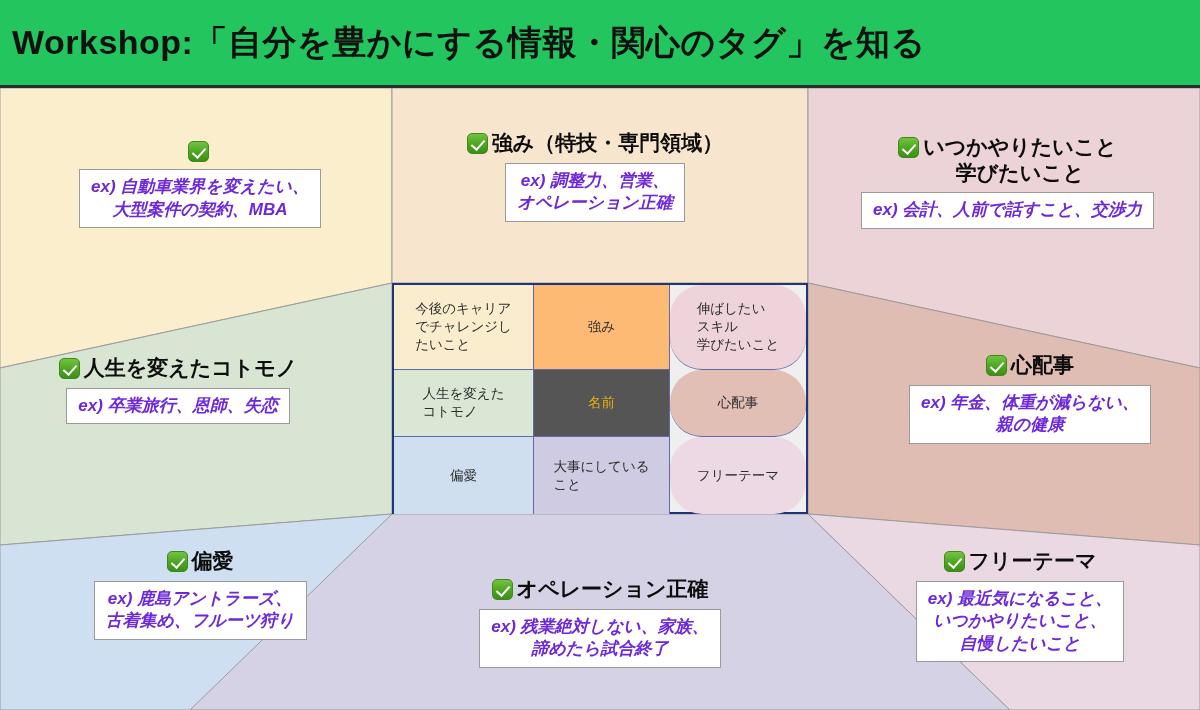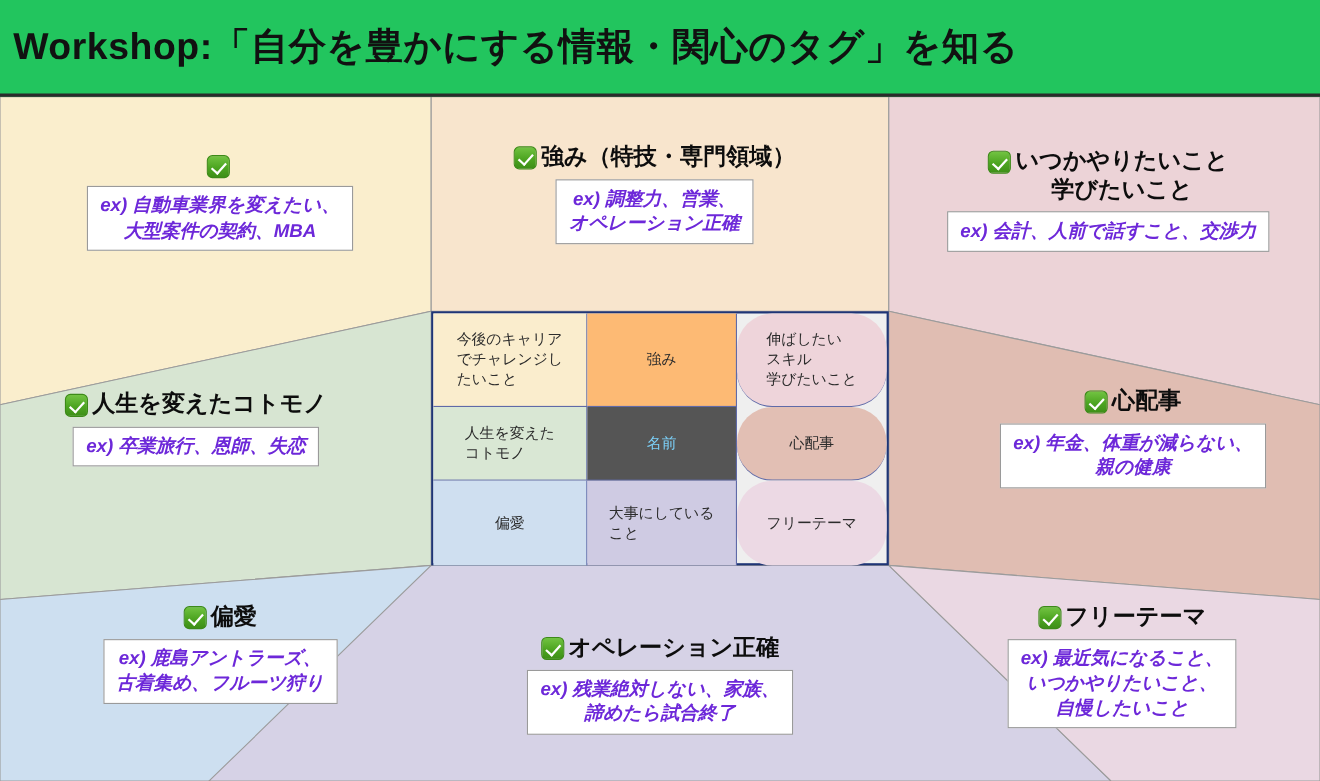--- a/index.html
+++ b/index.html
@@ -83,21 +83,21 @@
     justify-content: center;
     font-size: 13.5px;
     line-height: 1.32;
     color: #2c2c2c;
     padding: 2px 4px;
   }
   .gcell.lastcol { border-right: none; border-radius: 32px; }
   .gcell.lastrow { border-bottom: none; }
   .gcell.center-name {
     background: #555555;
-    color: #7dd3fc;
+    color: #eab308;
   }
 
   
   .section {
     position: absolute;
     z-index: 30;
     text-align: center;
   }
   .sec-head {
     display: flex;

